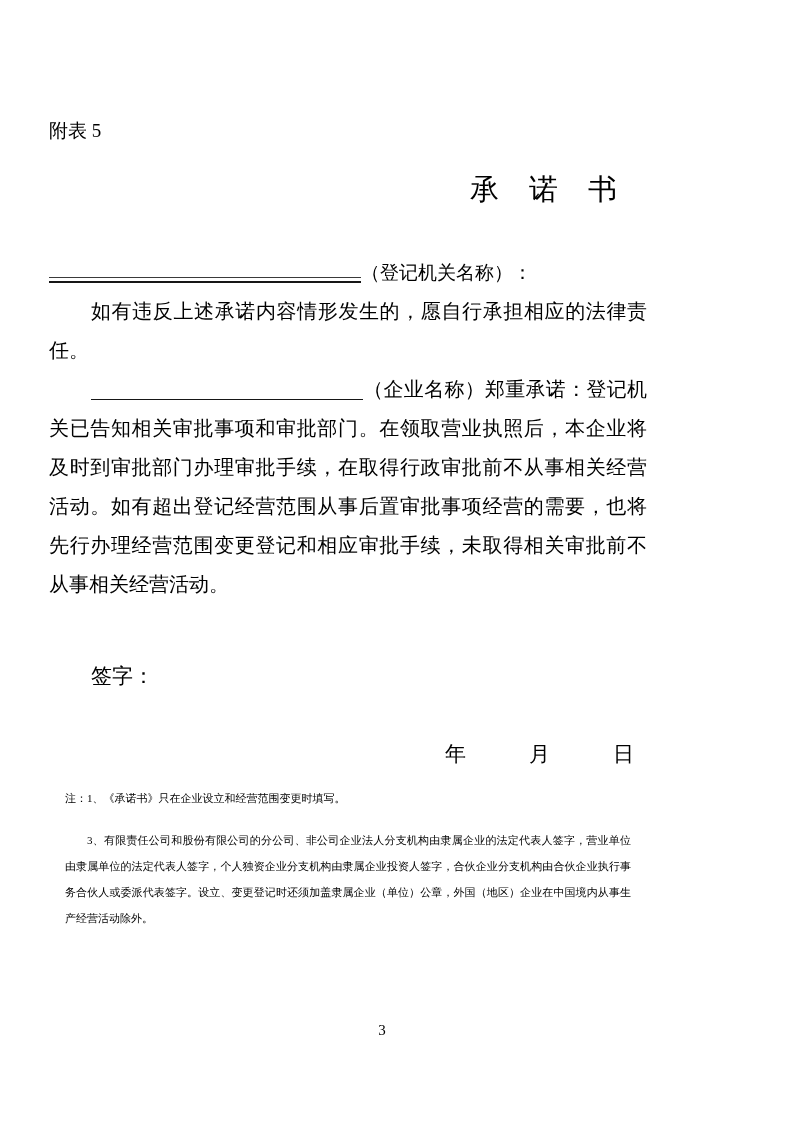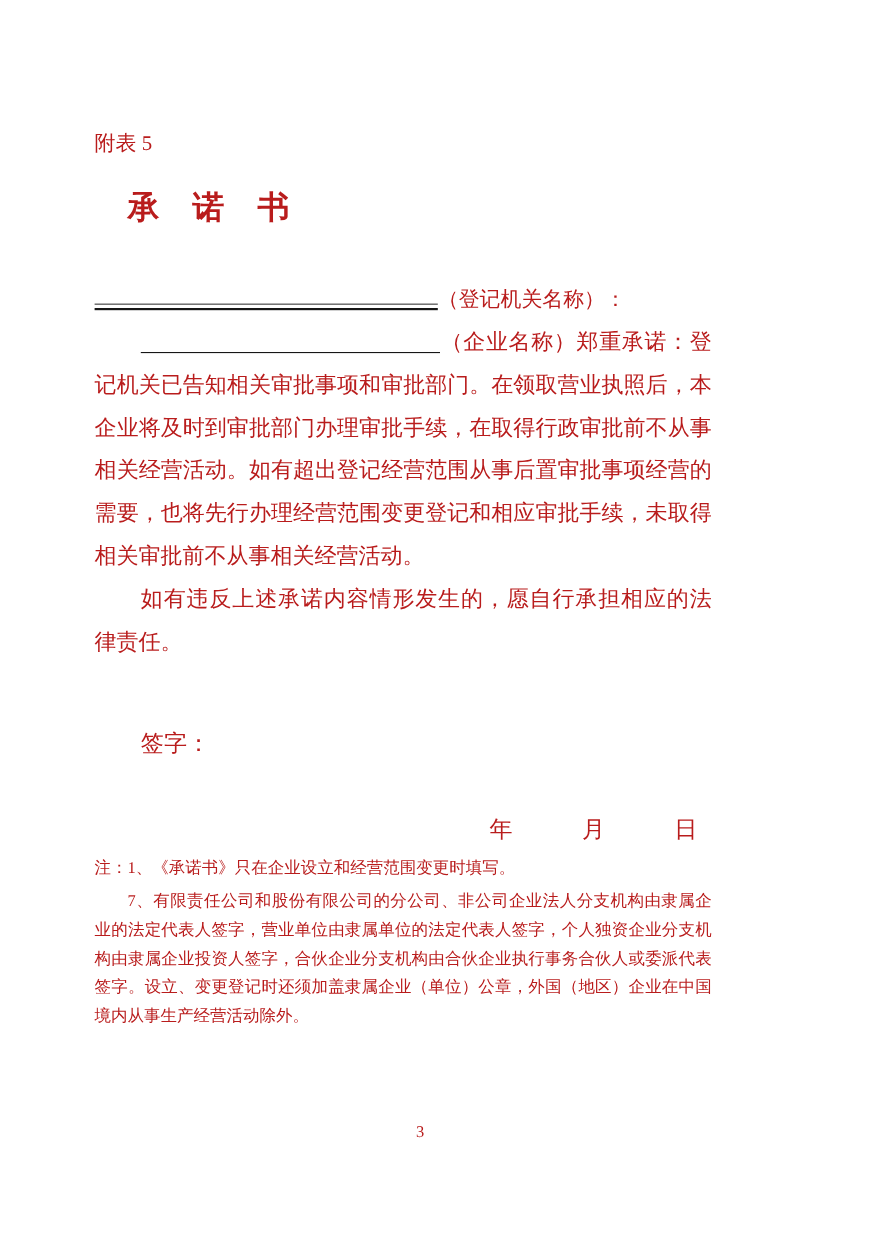--- a/index.html
+++ b/index.html
@@ -6,34 +6,34 @@
     margin: 0;
     padding: 0;
     background: #ffffff;
   }
   .page {
     position: relative;
     width: 764px;
     height: 1122px;
     background: #ffffff;
     box-sizing: border-box;
-    padding: 118px 117px 0 86px;
+    padding: 118px 117px 0 49px;
     font-family: "Liberation Serif", "DejaVu Serif", serif;
-    color: #b91c1c;
+    color: #000000;
     overflow: hidden;
   }
   .appendix {
     font-size: 19px;
     line-height: 25px;
   }
   .doc-title {
     margin: 26px 0 0 0;
     font-size: 29px;
-    font-weight: bold;
-    text-align: left;
+    font-weight: normal;
+    text-align: right;
     letter-spacing: 30px;
     padding-left: 30px;
     line-height: 40px;
   }
   .registry-line {
     margin-top: 44px;
     font-size: 19px;
     line-height: 39px;
     white-space: nowrap;
   }
@@ -84,22 +84,22 @@
     justify-content: flex-end;
     gap: 63px;
     padding-right: 13px;
     font-size: 21px;
     line-height: 30px;
   }
   .notes {
     margin-top: 8px;
   }
   .note {
-    margin: 0;
-    font-size: 15px;
+    margin: 16px;
+    font-size: 11px;
     line-height: 26px;
     text-align: justify;
   }
   .note-indent {
     text-indent: 2em;
     margin-top: 4px;
   }
   .page-number {
     position: absolute;
     top: 1020px;
@@ -114,32 +114,32 @@
 <body>
 
 <div class="page">
 
   <div class="appendix">附表 5</div>
 
   <h1 class="doc-title">承诺书</h1>
 
   <div class="registry-line"><span class="blank blank-registry"></span><span>（登记机关名称）：</span></div>
 
+  <p class="para para-2">如有违反上述承诺内容情形发生的，愿自行承担相应的法律责任。</p>
+
   <p class="para para-1"><span class="blank blank-enterprise"></span><span>（企业名称）郑重承诺：</span><span>登记机关已告知相关审批事项和审批部门。在领取营业执照后，本企业将及时到审批部门办理审批手续，在取得行政审批前不从事相关经营活动。如有超出登记经营范围从事后置审批事项经营的需要，也将先行办理经营范围变更登记和相应审批手续，未取得相关审批前不从事相关经营活动。</span></p>
-
-  <p class="para para-2">如有违反上述承诺内容情形发生的，愿自行承担相应的法律责任。</p>
 
   <div class="signature-row">签字：</div>
 
   <div class="date-row">
     <span>年</span>
     <span>月</span>
     <span>日</span>
   </div>
 
   <div class="notes">
     <p class="note">注：1、《承诺书》只在企业设立和经营范围变更时填写。</p>
-    <p class="note note-indent">7、有限责任公司和股份有限公司的分公司、非公司企业法人分支机构由隶属企业的法定代表人签字，营业单位由隶属单位的法定代表人签字，个人独资企业分支机构由隶属企业投资人签字，合伙企业分支机构由合伙企业执行事务合伙人或委派代表签字。设立、变更登记时还须加盖隶属企业（单位）公章，外国（地区）企业在中国境内从事生产经营活动除外。</p>
+    <p class="note note-indent">3、有限责任公司和股份有限公司的分公司、非公司企业法人分支机构由隶属企业的法定代表人签字，营业单位由隶属单位的法定代表人签字，个人独资企业分支机构由隶属企业投资人签字，合伙企业分支机构由合伙企业执行事务合伙人或委派代表签字。设立、变更登记时还须加盖隶属企业（单位）公章，外国（地区）企业在中国境内从事生产经营活动除外。</p>
   </div>
 
   <div class="page-number">3</div>
 
 </div>
 
 </body></html>

